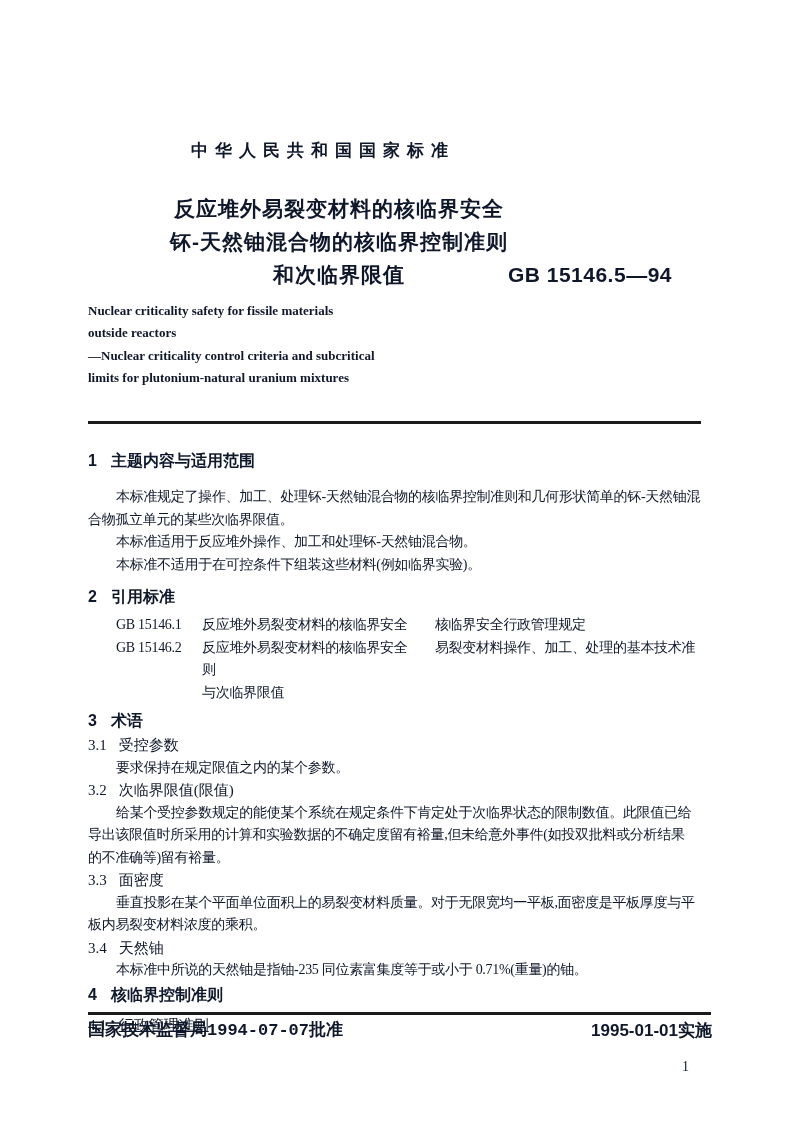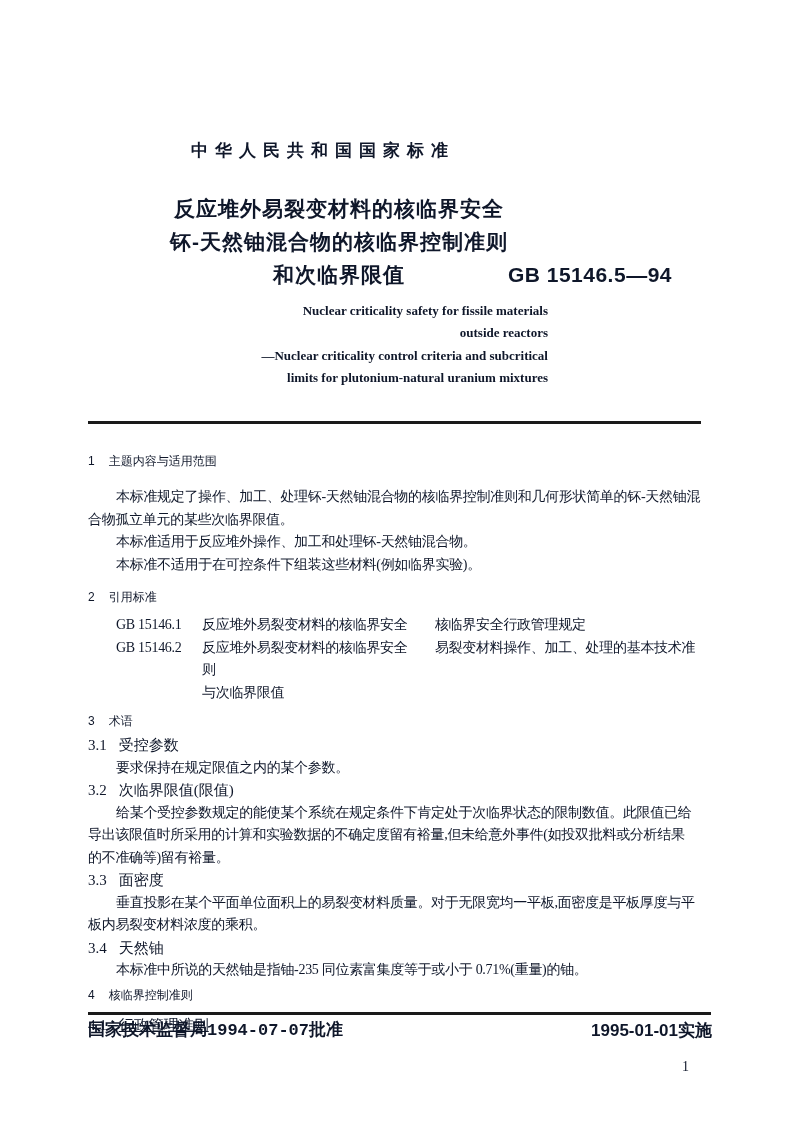--- a/index.html
+++ b/index.html
@@ -25,35 +25,35 @@
     font-family:"Liberation Sans","DejaVu Sans",sans-serif;
     font-weight:bold;font-size:21px;line-height:33px;letter-spacing:1px;
   }
   .std-number{
     position:absolute;right:122px;top:263px;
     font-family:"Liberation Sans","DejaVu Sans",sans-serif;
     font-weight:bold;font-size:21px;letter-spacing:0.5px;
   }
   .en-title{
     position:absolute;left:88px;top:300px;width:460px;
-    text-align:right;
+    text-align:left;
     font-weight:bold;font-size:13px;line-height:22.3px;
   }
   .rule{position:absolute;left:88px;height:3px;background:#1a1a1a;}
   .rule-top{top:421px;width:613px;}
   .rule-bottom{top:1012px;width:623px;}
 
   
   .doc-body{
     position:absolute;left:88px;top:0;width:620px;
     font-size:14px;line-height:22.5px;letter-spacing:-0.3px;
   }
   .sec-h{
     font-family:"Liberation Sans","DejaVu Sans",sans-serif;
-    font-weight:normal;font-size:12px;line-height:22px;letter-spacing:0;
+    font-weight:bold;font-size:16px;line-height:22px;letter-spacing:0;
   }
   .sec-h .no{display:inline-block;margin-right:14px;}
   .sub-h{font-size:15px;line-height:22.5px;letter-spacing:0;}
   .sub-h .no{display:inline-block;margin-right:12px;}
   .line{line-height:22.5px;}
   .ind{text-indent:2em;}
   .refs{padding-left:28px;}
   .ref-row{display:flex;}
   .ref-label{width:86px;flex:none;}
   .ref-text{flex:1;}

